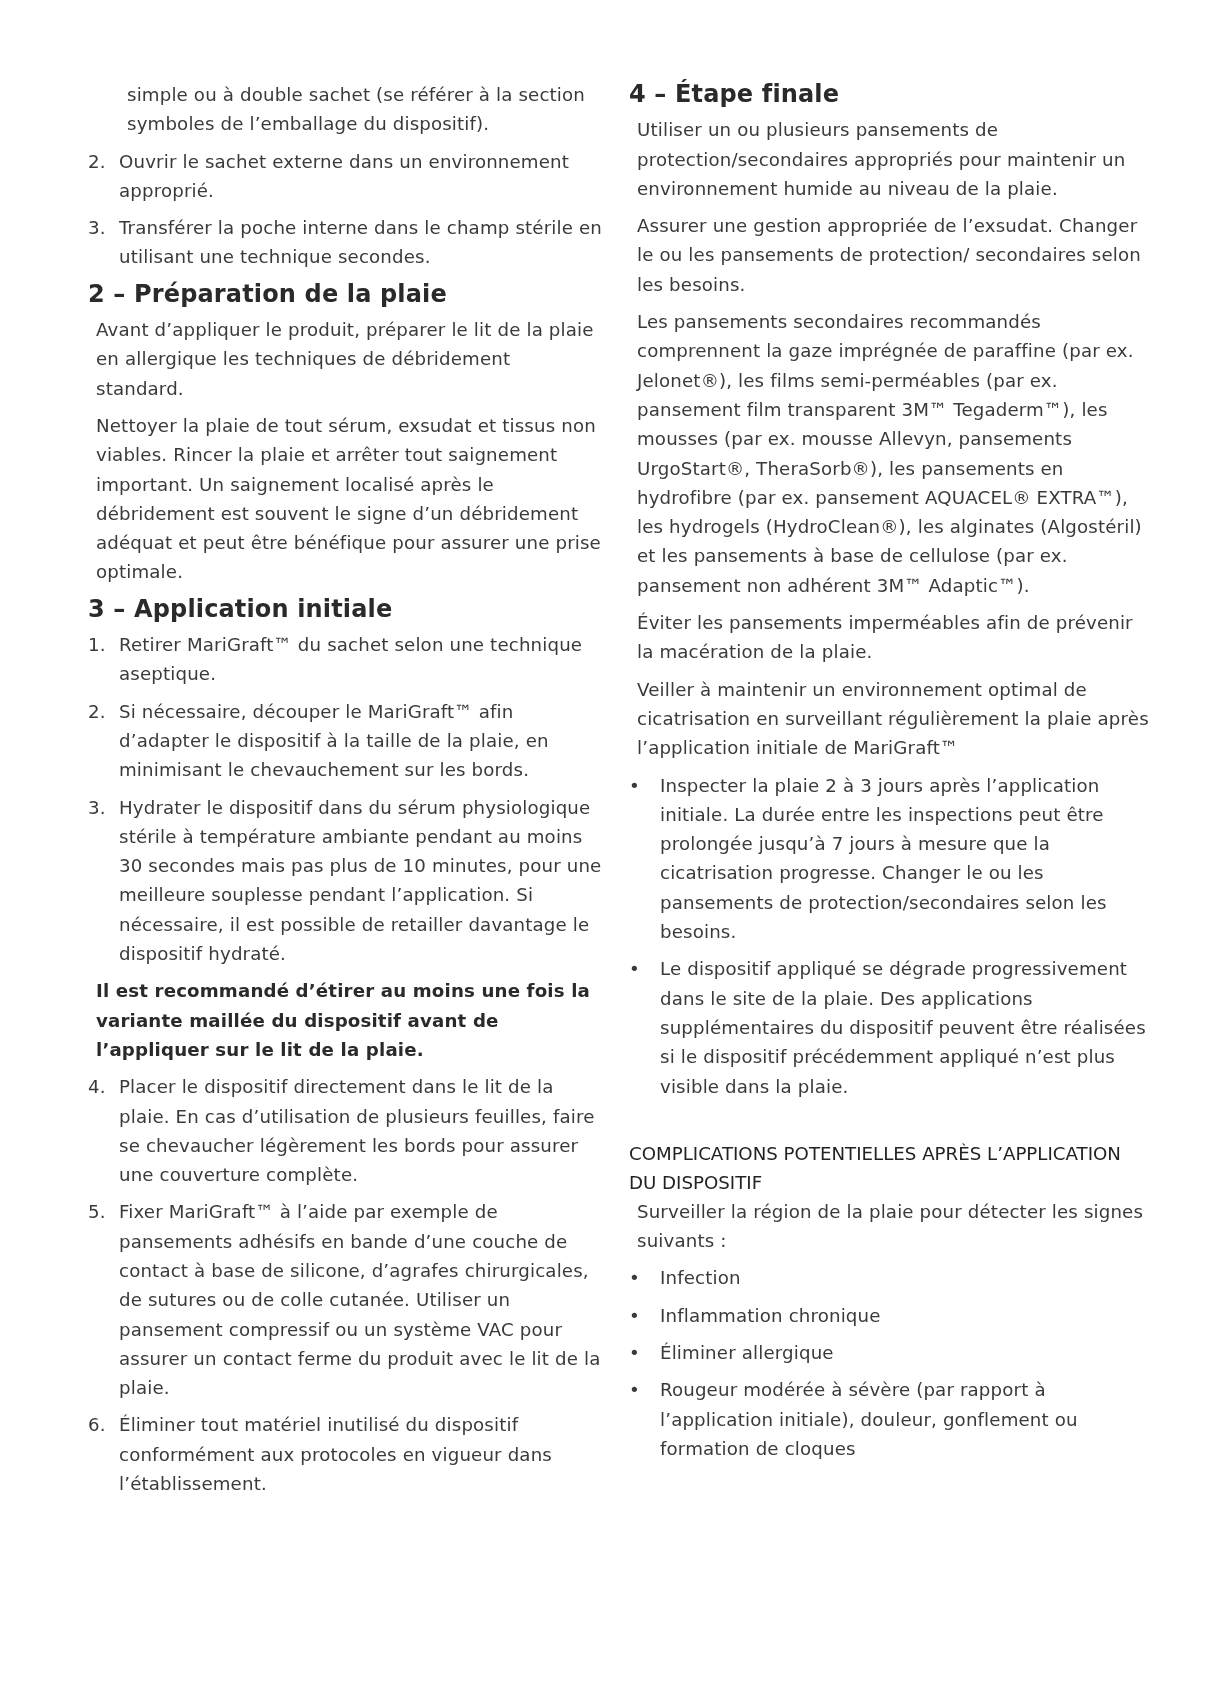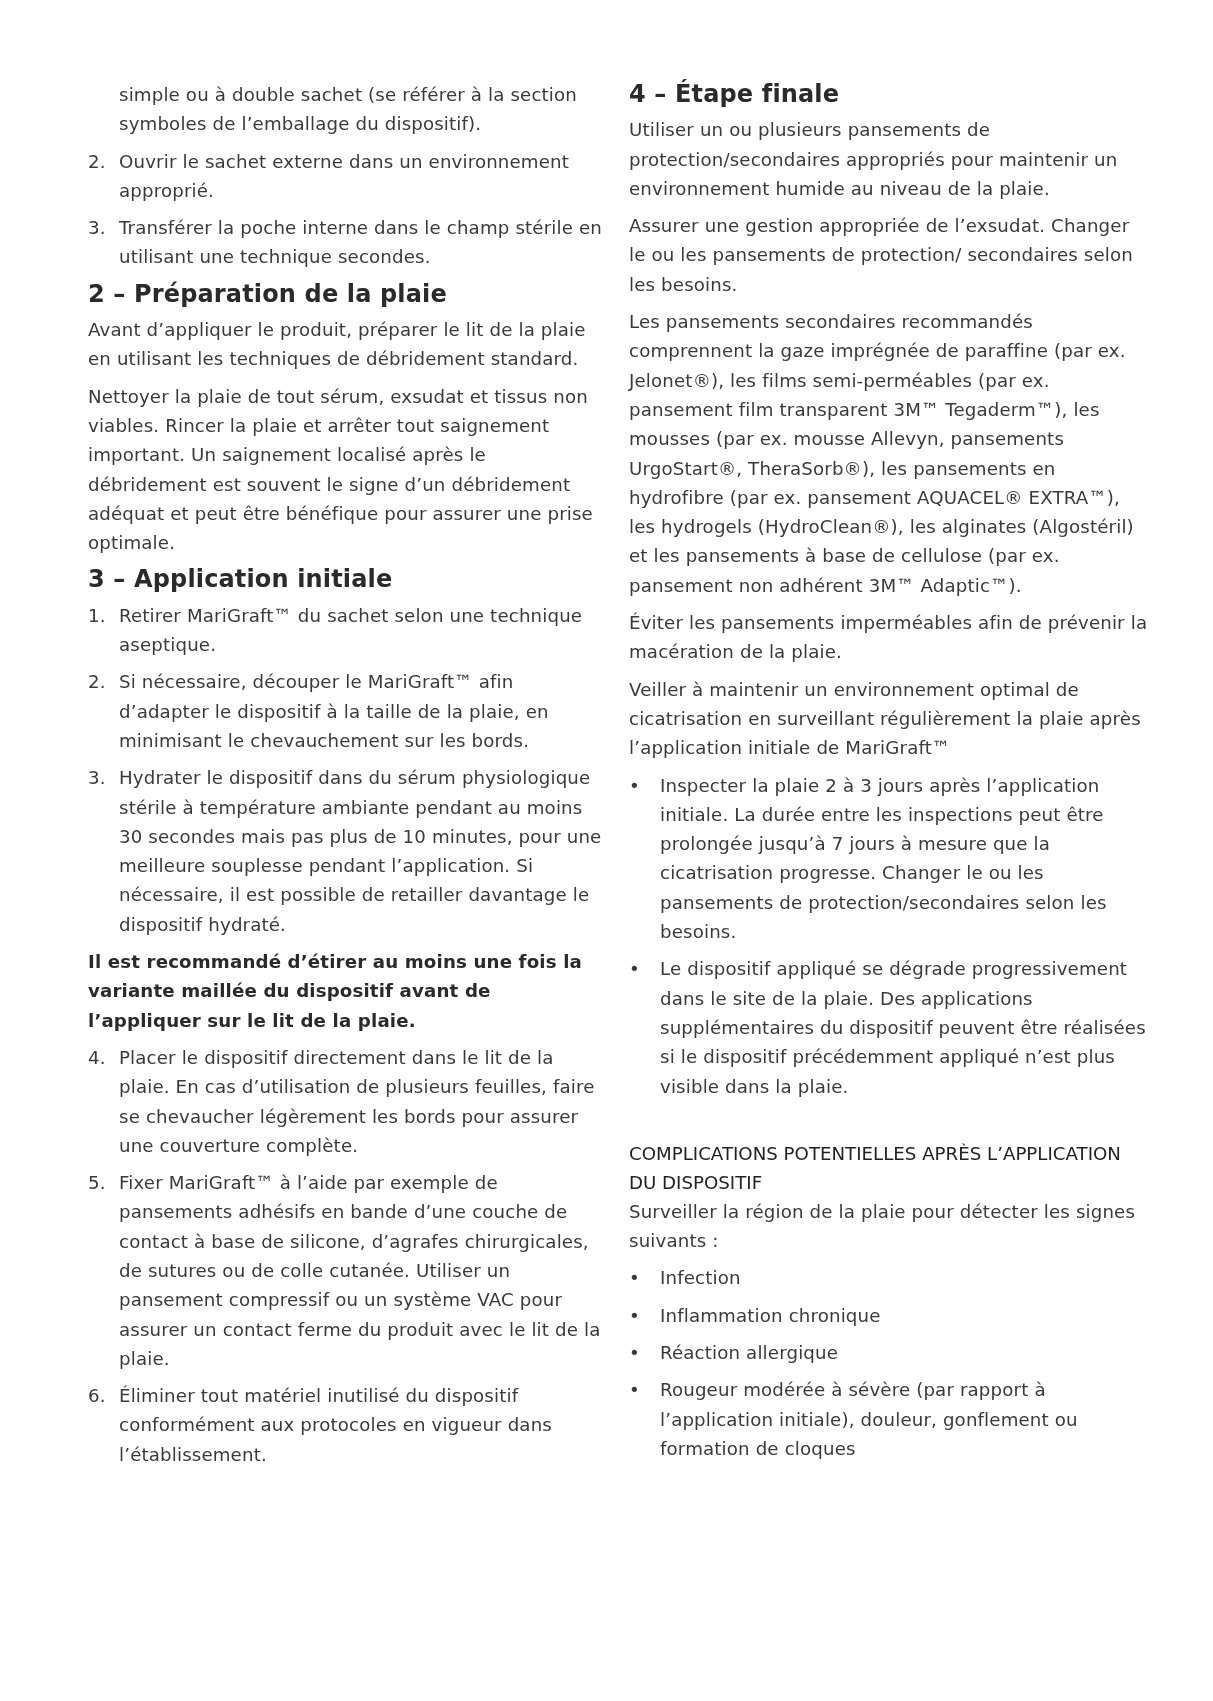--- a/index.html
+++ b/index.html
@@ -8,21 +8,21 @@
     font-family: "DejaVu Sans", sans-serif;
     color: #3a3a3a;
   }
   .col {
     position: absolute; top: 80px;
     font-size: 18.2px; line-height: 29.3px;
     letter-spacing: 0.15px;
   }
   .col.left { left: 88px; width: 515px; }
   .col.right { left: 629px; width: 520px; }
-  .col p { margin: 0 0 8px 0; }
+  .col p { margin: 0 0 8px 8px; }
   h3 {
     margin: 0 0 6px 0; font-size: 24px; line-height: 29.3px;
     font-weight: bold; color: #2a2a2a;
   }
   h2 {
     margin: 0; font-size: 18.2px; line-height: 29px; font-weight: normal;
     color: #222; text-transform: uppercase; letter-spacing: 0;
   }
   .item { position: relative; padding-left: 31px; margin: 0 0 8px 0; }
   .item .marker { position: absolute; left: 0; top: 0; }
@@ -39,21 +39,21 @@
   <div class="item">
     <span class="marker">2.</span>
     <span>Ouvrir le sachet externe dans un environnement approprié.</span>
   </div>
   <div class="item">
     <span class="marker">3.</span>
     <span>Transférer la poche interne dans le champ stérile en utilisant une technique secondes.</span>
   </div>
 
   <h3>2 – Préparation de la plaie</h3>
-  <p>Avant d’appliquer le produit, préparer le lit de la plaie en utilisant les techniques de débridement standard.</p>
+  <p>Avant d’appliquer le produit, préparer le lit de la plaie en allergique les techniques de débridement standard.</p>
   <p>Nettoyer la plaie de tout sérum, exsudat et tissus non viables. Rincer la plaie et arrêter tout saignement important. Un saignement localisé après le débridement est souvent le signe d’un débridement adéquat et peut être bénéfique pour assurer une prise optimale.</p>
 
   <h3>3 – Application initiale</h3>
   <div class="item">
     <span class="marker">1.</span>
     <span>Retirer MariGraft™ du sachet selon une technique aseptique.</span>
   </div>
   <div class="item">
     <span class="marker">2.</span>
     <span>Si nécessaire, découper le MariGraft™ afin d’adapter le dispositif à la taille de la plaie, en minimisant le chevauchement sur les bords.</span>
@@ -103,19 +103,19 @@
   <div class="item">
     <span class="marker">•</span>
     <span>Infection</span>
   </div>
   <div class="item">
     <span class="marker">•</span>
     <span>Inflammation chronique</span>
   </div>
   <div class="item">
     <span class="marker">•</span>
-    <span>Réaction allergique</span>
+    <span>Éliminer allergique</span>
   </div>
   <div class="item">
     <span class="marker">•</span>
     <span>Rougeur modérée à sévère (par rapport à l’application initiale), douleur, gonflement ou formation de cloques</span>
   </div>
 </div>
 
 </body></html>

